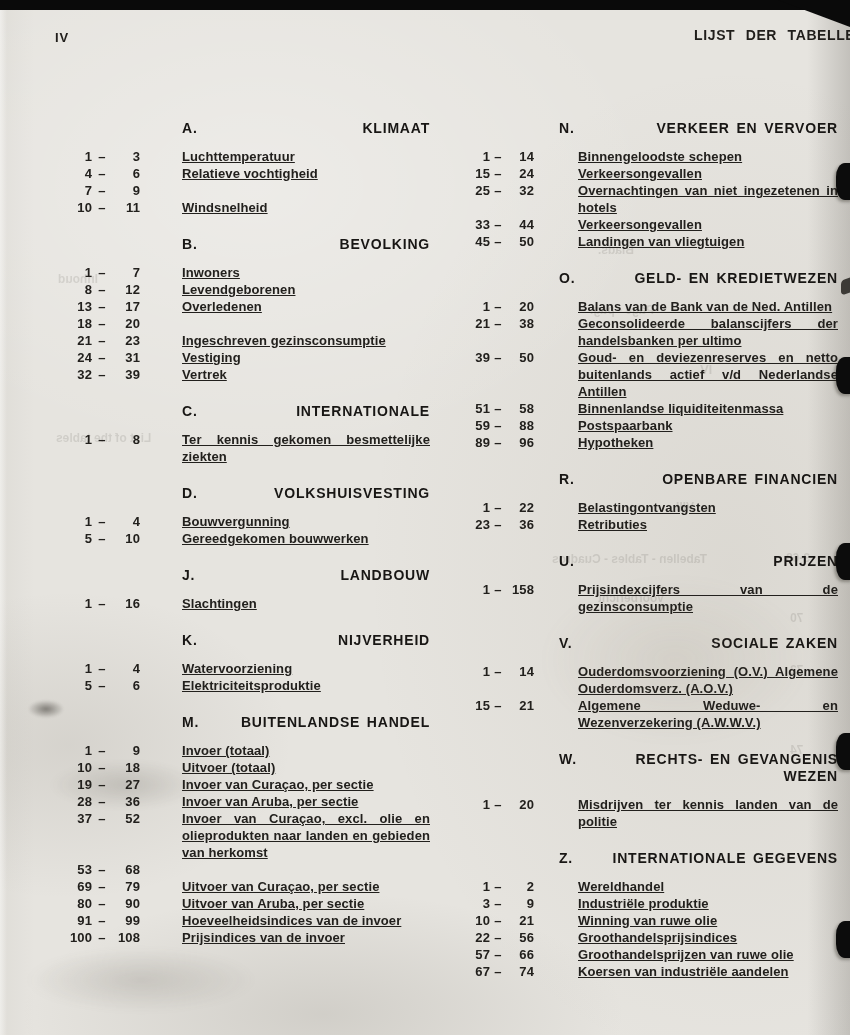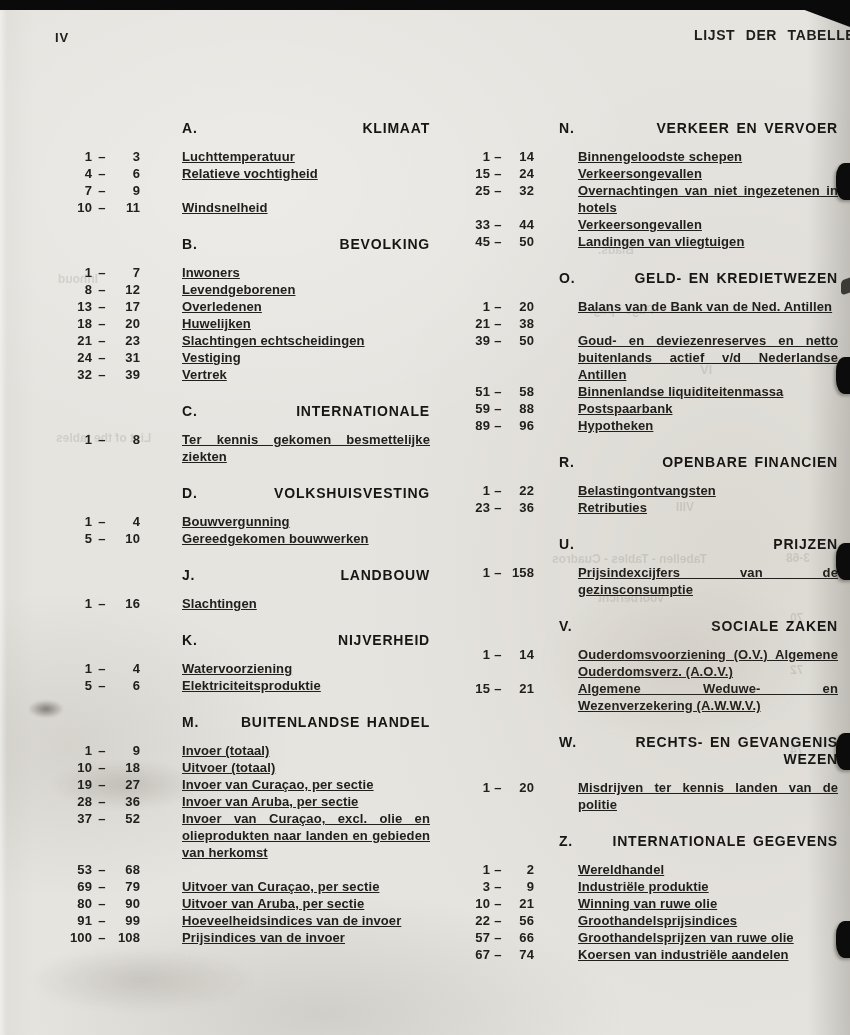--- a/index.html
+++ b/index.html
@@ -158,27 +158,26 @@
         <div class="entry">
           <span class="e-from">13</span>
           <span class="e-dash">–</span>
           <span class="e-to">17</span>
           <span class="e-label">Overledenen</span>
         </div>
         <div class="entry">
           <span class="e-from">18</span>
           <span class="e-dash">–</span>
           <span class="e-to">20</span>
-          <span class="e-label">Huwelijken</span>
         </div>
         <div class="entry">
           <span class="e-from">21</span>
           <span class="e-dash">–</span>
           <span class="e-to">23</span>
-          <span class="e-label">Slachtingen echtscheidingen</span>
+          <span class="e-label">Ingeschreven gezinsconsumptie</span>
         </div>
         <div class="entry">
           <span class="e-from">24</span>
           <span class="e-dash">–</span>
           <span class="e-to">31</span>
           <span class="e-label">Vestiging</span>
         </div>
         <div class="entry">
           <span class="e-from">32</span>
           <span class="e-dash">–</span>
@@ -357,20 +356,21 @@
         <div class="entry">
           <span class="e-from">1</span>
           <span class="e-dash">–</span>
           <span class="e-to">20</span>
           <span class="e-label">Balans van de Bank van de Ned. Antillen</span>
         </div>
         <div class="entry">
           <span class="e-from">21</span>
           <span class="e-dash">–</span>
           <span class="e-to">38</span>
+          <span class="e-label">Geconsolideerde balanscijfers der handelsbanken per ultimo</span>
         </div>
         <div class="entry">
           <span class="e-from">39</span>
           <span class="e-dash">–</span>
           <span class="e-to">50</span>
           <span class="e-label">Goud- en deviezenreserves en netto buitenlands actief v/d Nederlandse Antillen</span>
         </div>
         <div class="entry">
           <span class="e-from">51</span>
           <span class="e-dash">–</span>

